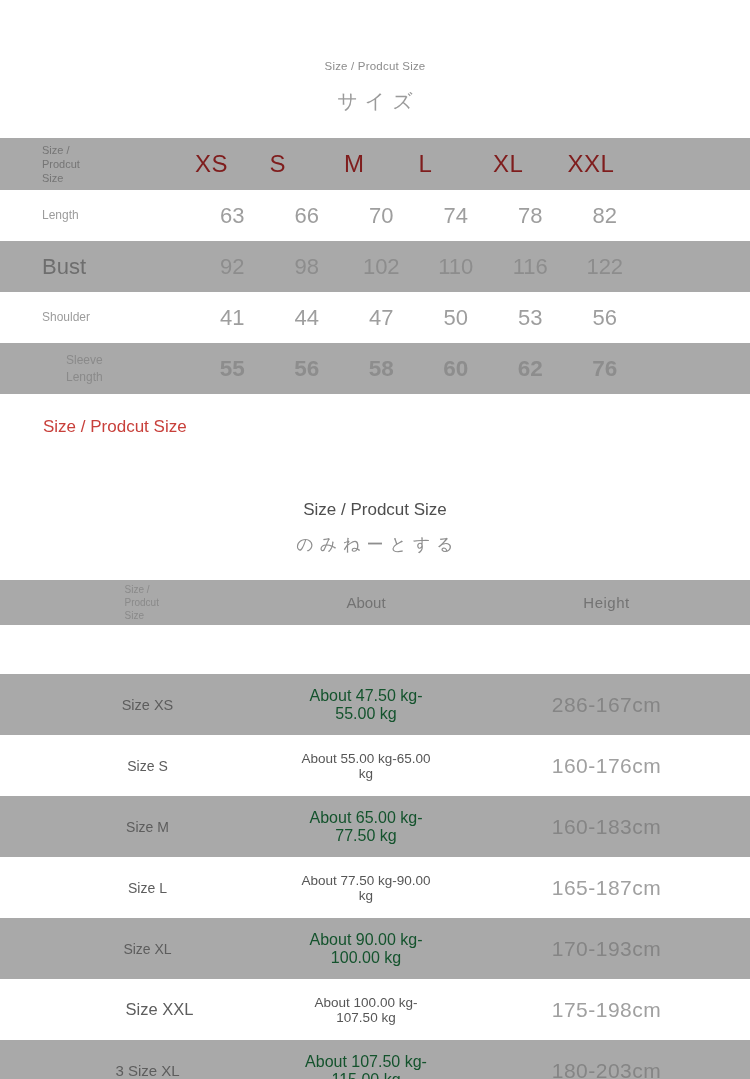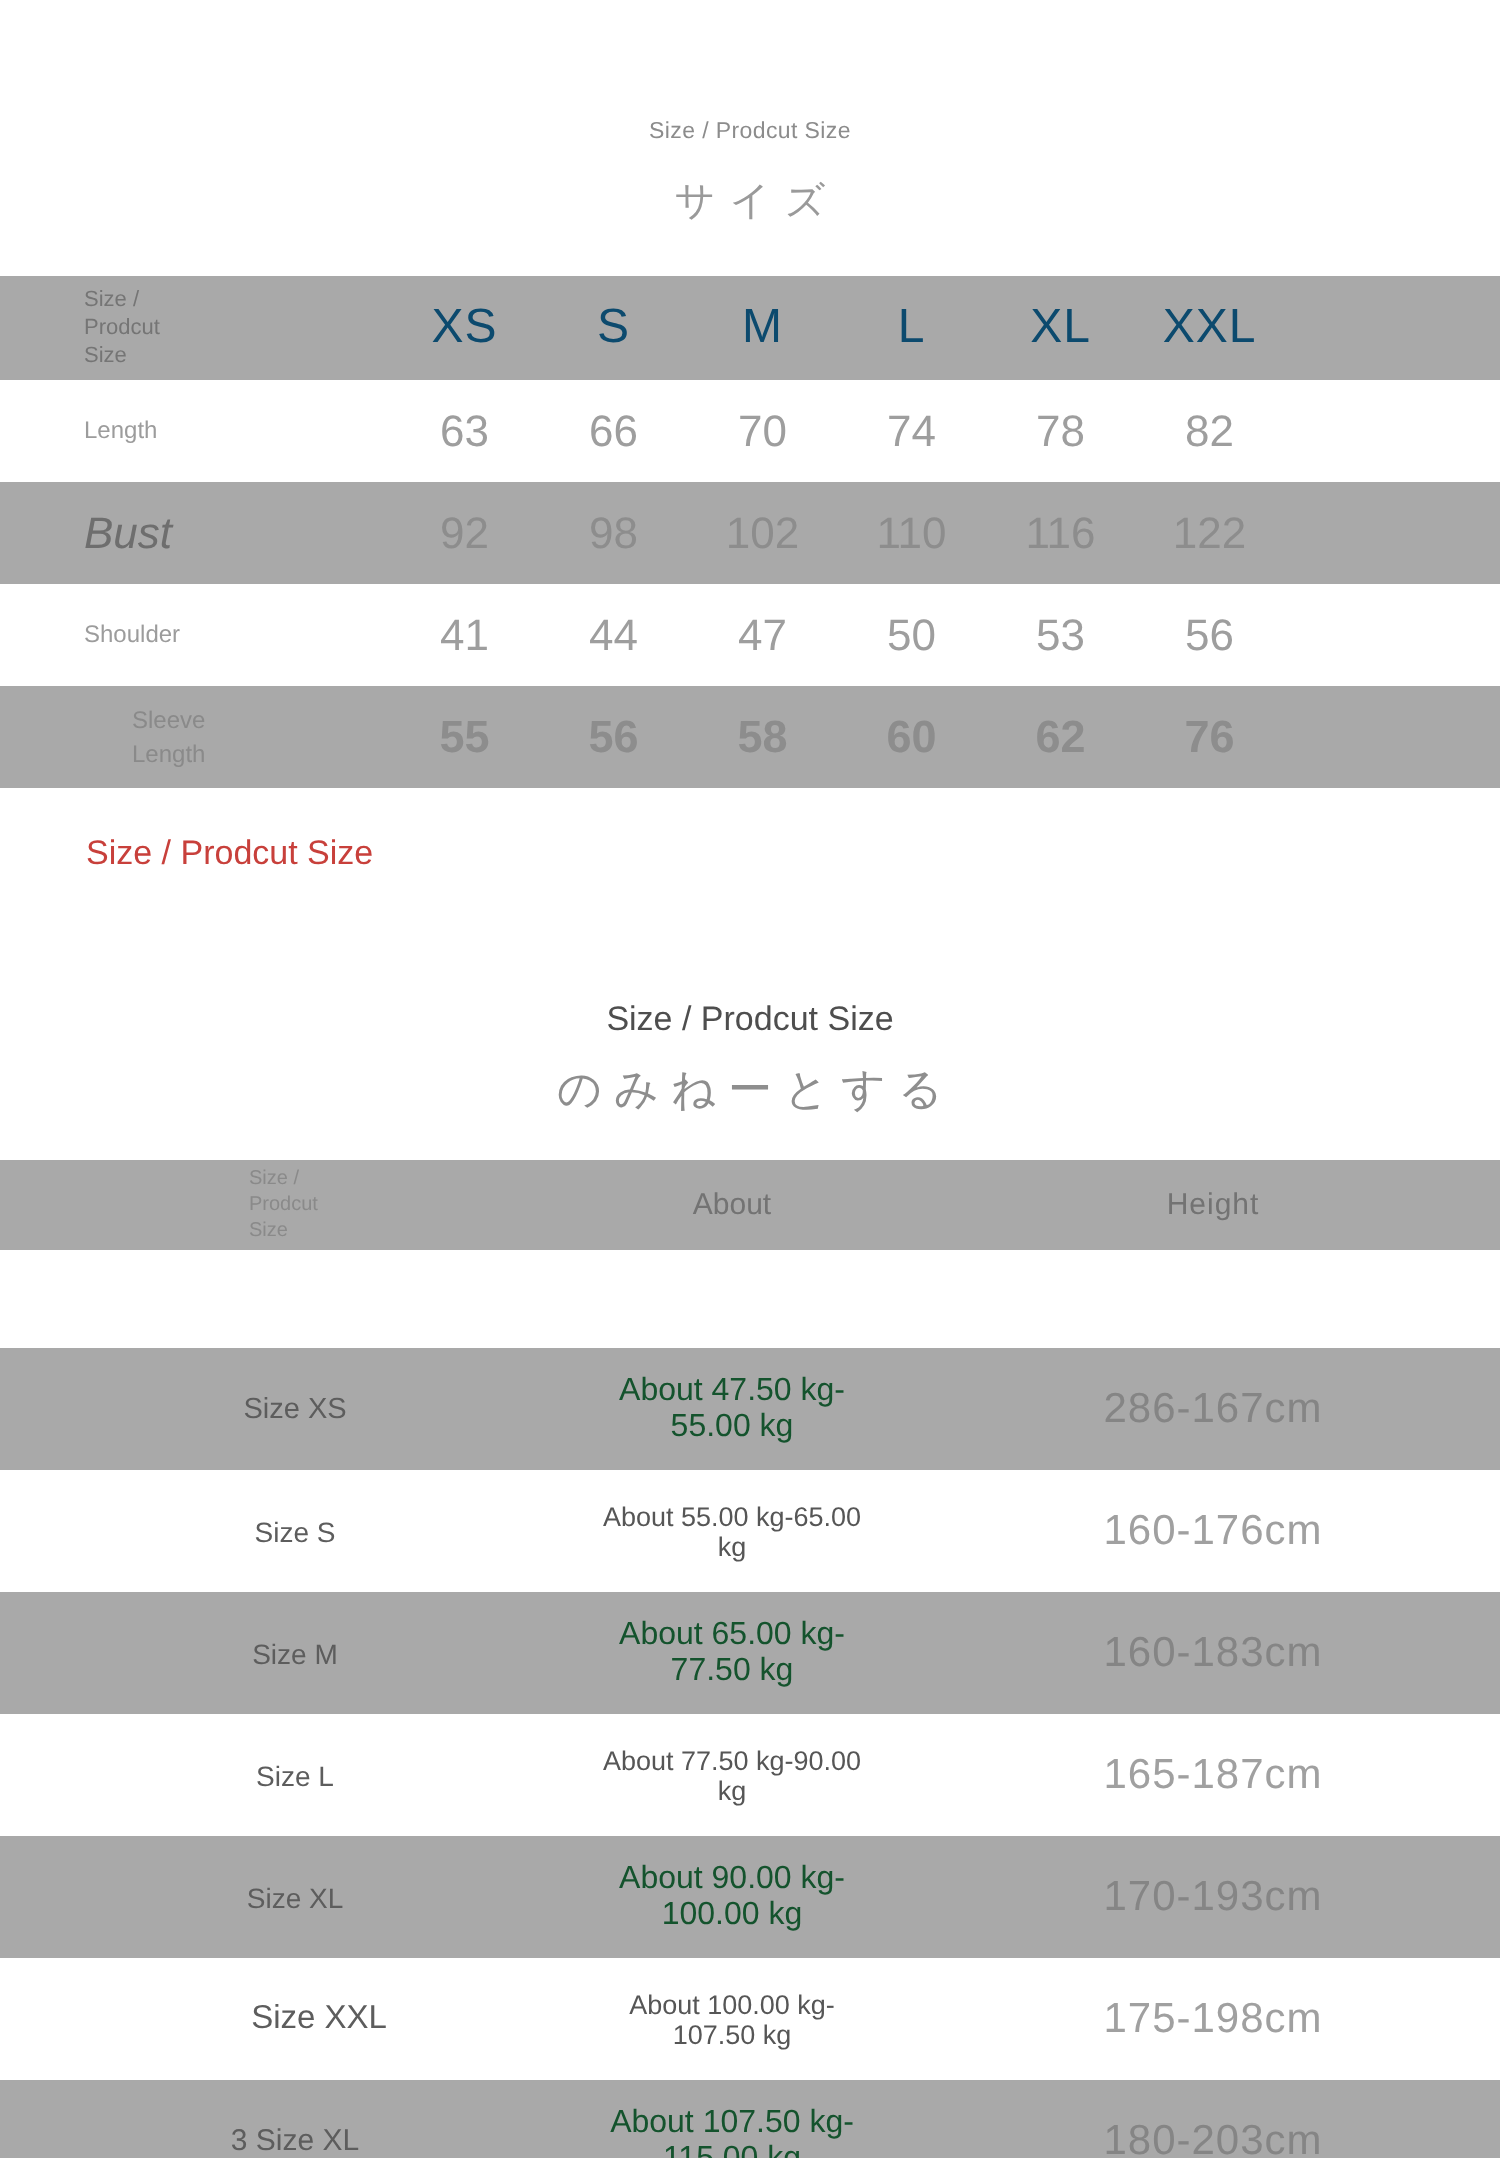--- a/index.html
+++ b/index.html
@@ -11,33 +11,33 @@
   .sec1-head{box-sizing:border-box;height:138px;padding-top:59px;display:flex;flex-direction:column;align-items:center;}
   .sec1-sub{font-size:11.5px;color:#8c8c8c;letter-spacing:.2px;line-height:14px;}
   .sec1-title{margin-top:17px;margin-left:7px;font-size:20px;color:#9a9a9a;letter-spacing:7px;line-height:22px;}
   
   .t1{width:750px;}
   .t1-row{display:grid;grid-template-columns:195px repeat(6,74.5px) 1fr;align-items:center;height:51px;}
   .t1-row.header{height:52px;}
   .shaded{background:#a9a9a9;}
   .t1-label{padding-left:42px;}
   .corner1{width:56px;font-size:11px;line-height:1.28;color:#757575;}
-  .t1-colhead{font-size:24px;color:#0c4a6e;text-align:center;letter-spacing:.5px;}
+  .t1-colhead{font-size:24px;color:#7f1d1d;text-align:left;letter-spacing:.5px;}
   .t1-val{font-size:22px;color:#9e9e9e;text-align:center;}
   .t1-row.shaded .t1-val{color:#8d8d8d;}
   .lbl-small{font-size:12px;color:#9c9c9c;line-height:1.35;}
-  .row-bust .lbl-big{font-size:22px;color:#6e6e6e;font-style:italic;}
+  .row-bust .lbl-big{font-size:22px;color:#6e6e6e;}
   .row-sleeve .lbl-small{width:48px;color:#8a8a8a;margin-left:24px;}
   .row-sleeve .t1-val{color:#161616;font-weight:bold;font-size:22.5px;}
   
   .red-note{margin:23px 0 0 43px;font-size:17px;line-height:19px;color:#c8403b;}
   
   .sec2-head{margin-top:63px;display:flex;flex-direction:column;align-items:center;}
   .sec2-sub{font-size:17px;color:#4e4e4e;line-height:21px;}
-  .sec2-title{margin-top:13px;margin-left:6px;font-size:22px;color:#8e8e8e;letter-spacing:6px;line-height:23px;}
+  .sec2-title{margin-top:13px;margin-left:6px;font-size:17px;color:#8e8e8e;letter-spacing:6px;line-height:23px;}
   
   .t2{margin-top:24px;width:750px;}
   .t2-row{display:grid;grid-template-columns:295px 160px 1fr;align-items:center;}
   .t2-row.header{height:45px;}
   .t2-gap{height:49px;background:#fff;}
   .t2-row.item{height:61px;}
   .t2-size{display:flex;justify-content:center;font-size:14px;color:#5d5d5d;}
   .t2-weight{text-align:center;padding-right:18px;font-size:16px;color:#14532d;}
   .t2-height{text-align:center;padding-left:8px;font-size:21px;color:#858585;letter-spacing:.5px;}
   .t2-row.light .t2-weight{font-size:13.5px;color:#565656;}

